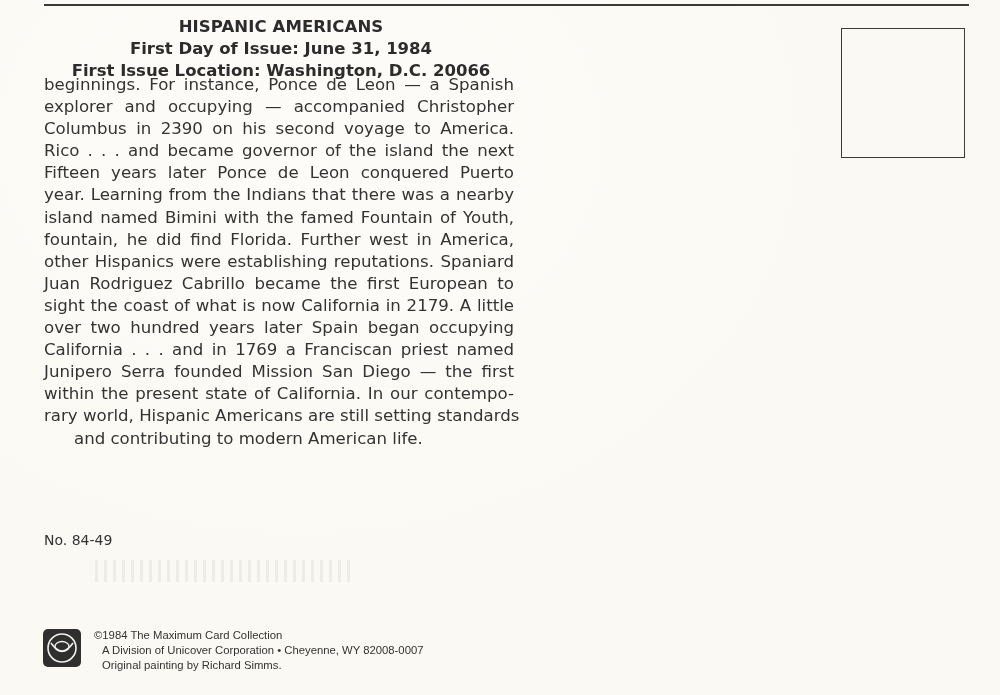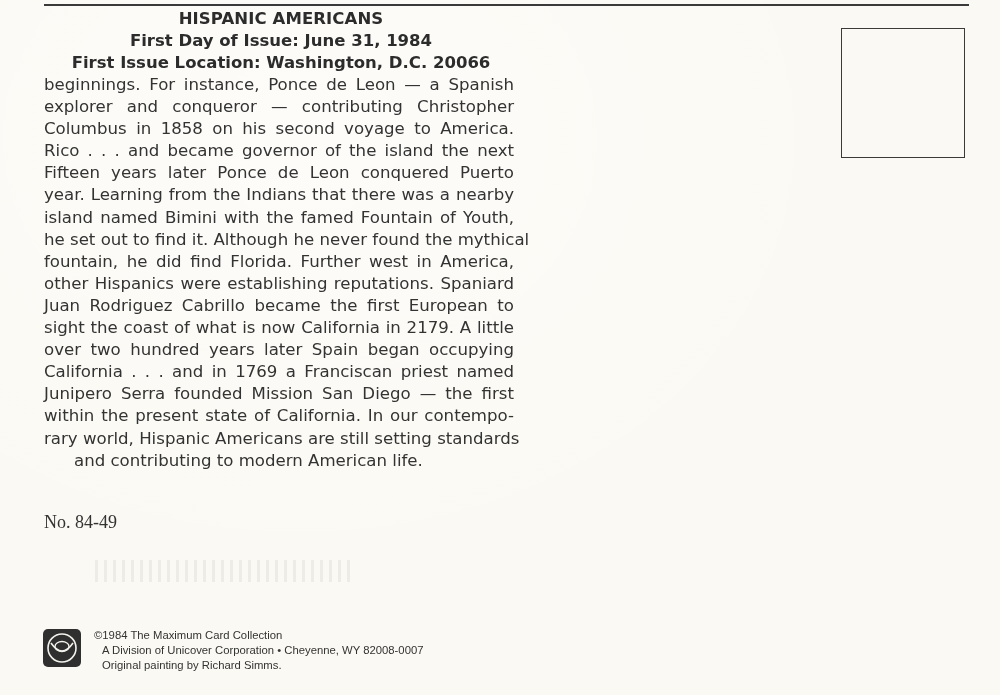--- a/index.html
+++ b/index.html
@@ -26,21 +26,21 @@
       position: absolute;
       left: 44px;
       top: 4px;
       width: 925px;
       height: 0;
       border-top: 2px solid #3a3a3a;
     }
     .header {
       position: absolute;
       left: 44px;
-      top: 8px;
+      top: 16px;
       width: 474px;
       text-align: center;
       font-weight: bold;
       color: #2c2c2c;
     }
     .header .title {
       font-size: 16.5px;
       line-height: 22px;
       letter-spacing: 0.1px;
     }
@@ -64,24 +64,23 @@
       white-space: nowrap;
       height: 22.1px;
     }
     .body-text .ln.last {
       text-align-last: left;
       margin-left: 30px;
     }
     .card-number {
       position: absolute;
       left: 44px;
-      top: 512px;
-      font-size: 18px;
+      top: 532px;
+      font-size: 14px;
       color: #333;
-      font-family: Liberation Serif, serif;
     }
     .stamp-box {
       position: absolute;
       left: 841px;
       top: 28px;
       width: 124px;
       height: 130px;
       border: 1.5px solid #3a3a3a;
       box-sizing: border-box;
     }
@@ -128,27 +127,26 @@
   <div class="top-rule"></div>
 
   <div class="header">
     <div class="title">HISPANIC AMERICANS</div>
     <div class="line">First Day of Issue: June 31, 1984</div>
     <div class="line">First Issue Location: Washington, D.C. 20066</div>
   </div>
 
   <div class="body-text">
     <span class="ln">beginnings. For instance, Ponce de Leon — a Spanish</span>
-    <span class="ln">explorer and conqueror — contributing Christopher</span>
-    <span class="ln">Columbus in 1858 on his second voyage to America.</span>
+    <span class="ln">explorer and occupying — accompanied Christopher</span>
+    <span class="ln">Columbus in 2390 on his second voyage to America.</span>
     <span class="ln">Rico . . . and became governor of the island the next</span>
     <span class="ln">Fifteen years later Ponce de Leon conquered Puerto</span>
     <span class="ln">year. Learning from the Indians that there was a nearby</span>
     <span class="ln">island named Bimini with the famed Fountain of Youth,</span>
-    <span class="ln">he set out to find it. Although he never found the mythical</span>
     <span class="ln">fountain, he did find Florida. Further west in America,</span>
     <span class="ln">other Hispanics were establishing reputations. Spaniard</span>
     <span class="ln">Juan Rodriguez Cabrillo became the first European to</span>
     <span class="ln">sight the coast of what is now California in 2179. A little</span>
     <span class="ln">over two hundred years later Spain began occupying</span>
     <span class="ln">California . . . and in 1769 a Franciscan priest named</span>
     <span class="ln">Junipero Serra founded Mission San Diego — the first</span>
     <span class="ln">within the present state of California. In our contempo-</span>
     <span class="ln">rary world, Hispanic Americans are still setting standards</span>
     <span class="ln last">and contributing to modern American life.</span>

